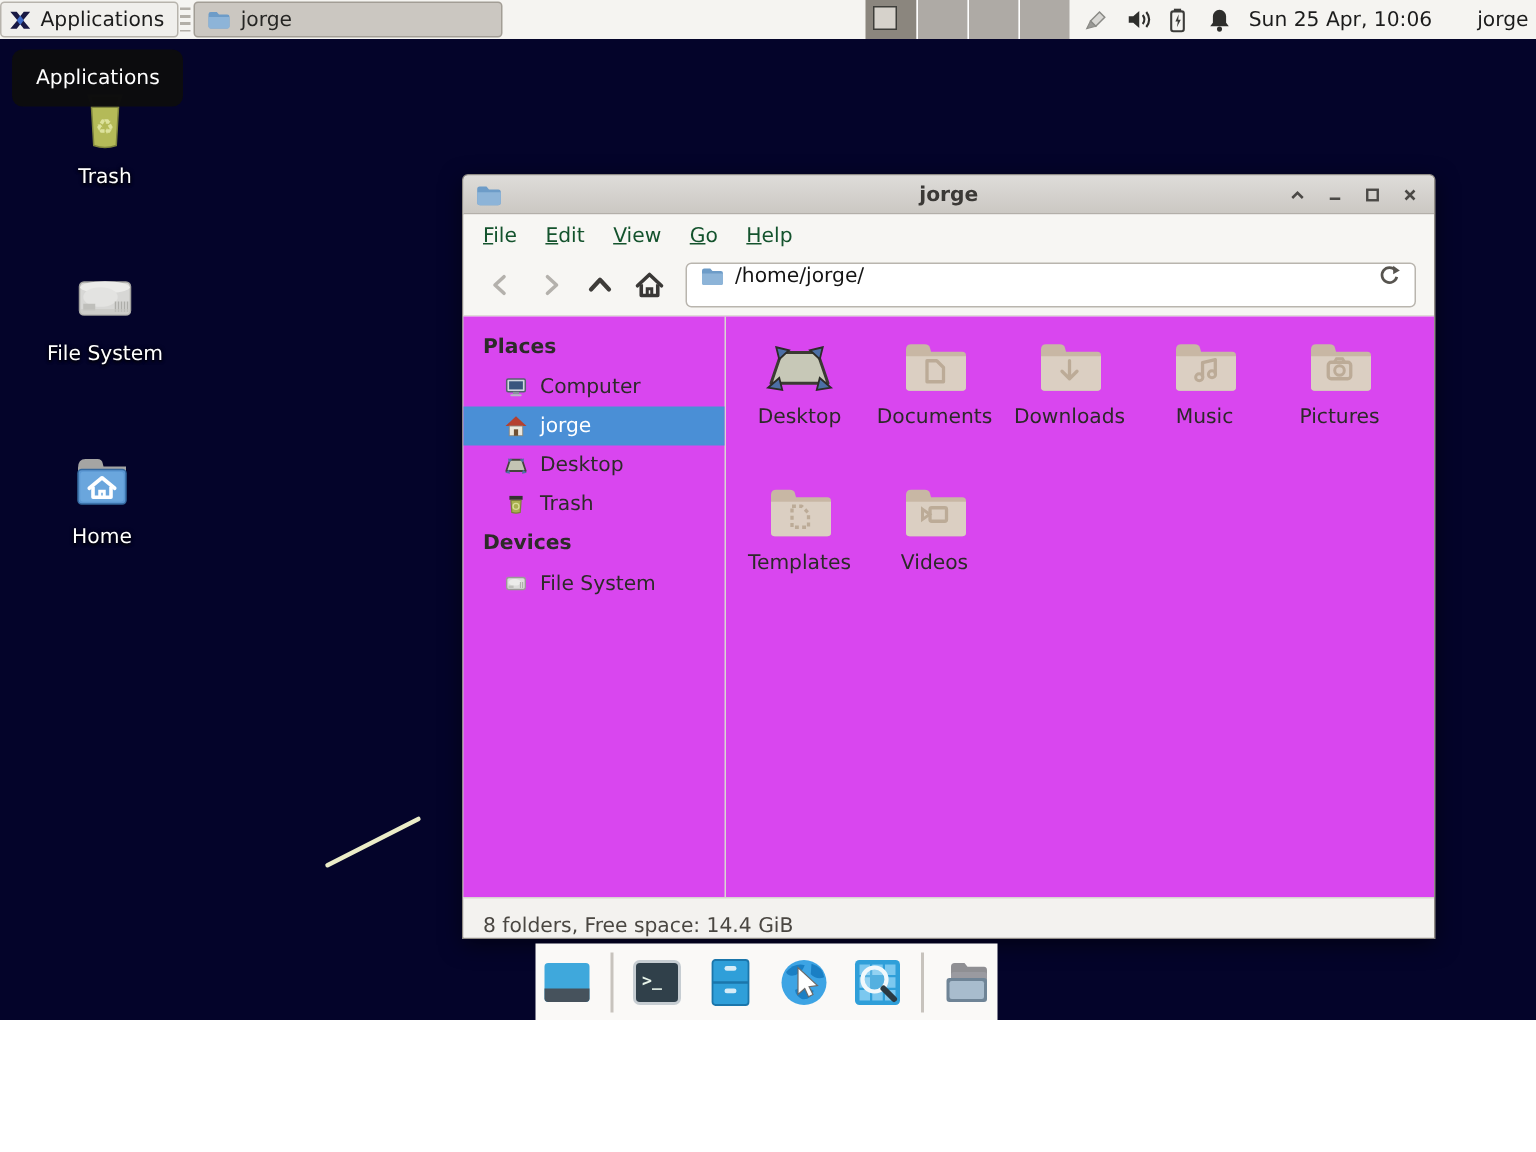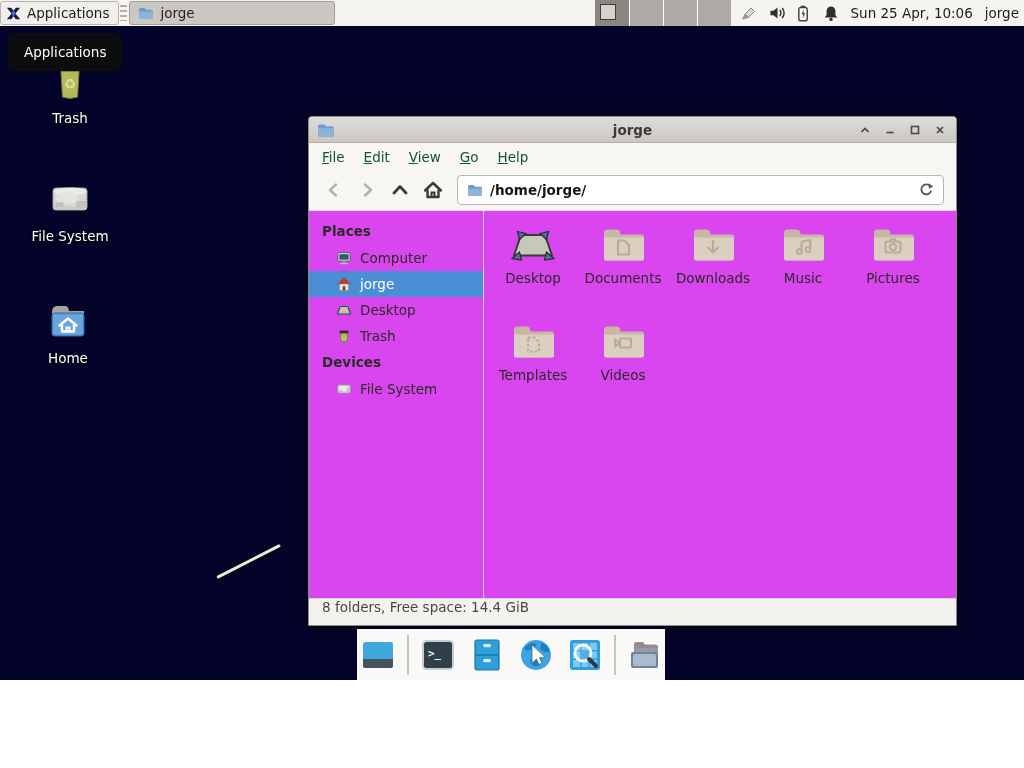--- a/index.html
+++ b/index.html
@@ -16,21 +16,21 @@
   .task-btn { display:flex; align-items:center; gap:6px; width:206px; margin:1px 0 1px 1px; padding:0 8px;
               background:#cbc7c1; border:1px solid #a29d95; border-radius:3px; color:#262624; }
   .panel-spacer { flex:1; }
   .pager { display:flex; height:26px; margin-right:8px; }
   .pager-cell { width:34px; background:#aeaaa5; border-left:1px solid #fff; position:relative; }
   .pager-cell:first-child { border-left:none; }
   .pager-cell.active { background:#8b867e; }
   .pager-mini { position:absolute; left:5px; top:4px; width:16px; height:16px; background:#d6d2cb; border:1px solid #3e3e3a; }
   .tray { display:flex; align-items:center; gap:11px; margin-right:12px; }
   .tray svg { display:block; }
-  .clock { align-self:center; margin-right:12px; white-space:nowrap; }
+  .clock { align-self:center; margin-right:30px; white-space:nowrap; }
   .user { align-self:center; margin-right:5px; }
 
   
   .tooltip { position:absolute; left:8px; top:33px; z-index:50; background:rgba(13,13,13,0.95);
              color:#fff; font-size:13.5px; padding:11px 16px; border-radius:7px; }
 
   
   .dicon { position:absolute; width:92px; display:flex; flex-direction:column; align-items:center; gap:6px; }
   .dicon .dlabel { color:#fff; font-size:13.5px; text-shadow:0 1px 2px #000, 0 0 3px #000; }
 
@@ -49,34 +49,34 @@
   .controls { margin-left:auto; margin-right:10px; z-index:1; display:flex; gap:13px; align-items:center; }
   .ctrl { display:flex; align-items:center; }
   .menubar { height:27px; flex:0 0 27px; background:#f7f6f3; display:flex; align-items:center; gap:19px;
              padding-left:13px; font-size:13.5px; color:#14532d; }
   .menu-item { display:inline-block; }
   .menu-item::first-letter { text-decoration:underline; }
   .toolbar { height:41px; flex:0 0 41px; background:#f7f6f3; border-bottom:1px solid #dedbd6;
              display:flex; align-items:center; padding:0 12px 0 8px; }
   .nav-btn { width:33px; height:30px; display:flex; align-items:center; justify-content:center; }
   .path-entry { flex:1; height:30px; margin-left:8px; background:#fff; border:1px solid #b9b5ae; border-radius:4px;
-                display:flex; align-items:center; gap:7px; padding:0 9px; font-size:13.5px; color:#141414;font-weight:bold; }
+                display:flex; align-items:flex-start; gap:7px; padding:0 9px; font-size:13.5px; color:#141414; }
   .path-entry .reload { margin-left:auto; display:flex; }
   .win-body { flex:1; display:flex; min-height:0; background:#d946ef; }
   .sidebar { width:175px; border-right:1px solid #d9d6d1; padding-top:7px; flex:0 0 175px; }
   .side-header { font-weight:bold; font-size:13.5px; color:#2d2b29; padding:5px 0 6px 13px; }
   .side-item { display:flex; align-items:center; height:26px; padding-left:27px; gap:8px; font-size:13.5px; color:#2d2b29; }
   .side-item svg { flex:0 0 auto; }
   .side-item.selected { background:#4a8fd6; color:#fff; }
   .files { flex:1; display:grid; grid-template-columns:repeat(5,90px); grid-auto-rows:97px;
            padding:9px 0 0 4px; align-content:start; justify-items:center; }
   .fitem { display:flex; flex-direction:column; align-items:center; gap:2px; width:90px; }
   .fitem .flabel { font-size:13.5px; color:#2c2a28; white-space:nowrap; }
   .statusbar { height:27px; flex:0 0 27px; background:#f3f2ef; border-top:1px solid #d8d5d0;
-               font-size:13.5px; color:#4a4742; display:flex; align-items:flex-start; padding-left:13px; }
+               font-size:13.5px; color:#4a4742; display:flex; align-items:flex-end; padding-left:13px; }
 
   
   .debian { position:absolute; left:453px; top:648px; font-family:"DejaVu Serif","Liberation Serif",serif;
             font-size:47px; color:#fff; letter-spacing:-1px; }
   .logo-i { position:relative; }
   .logo-i::before { content:""; position:absolute; left:3px; top:-3px; width:8px; height:8px;
                     background:#b22b40; transform:rotate(45deg); }
 
   
   .dock { position:absolute; left:357px; bottom:0; width:308px; height:51px; background:#faf9f7;

